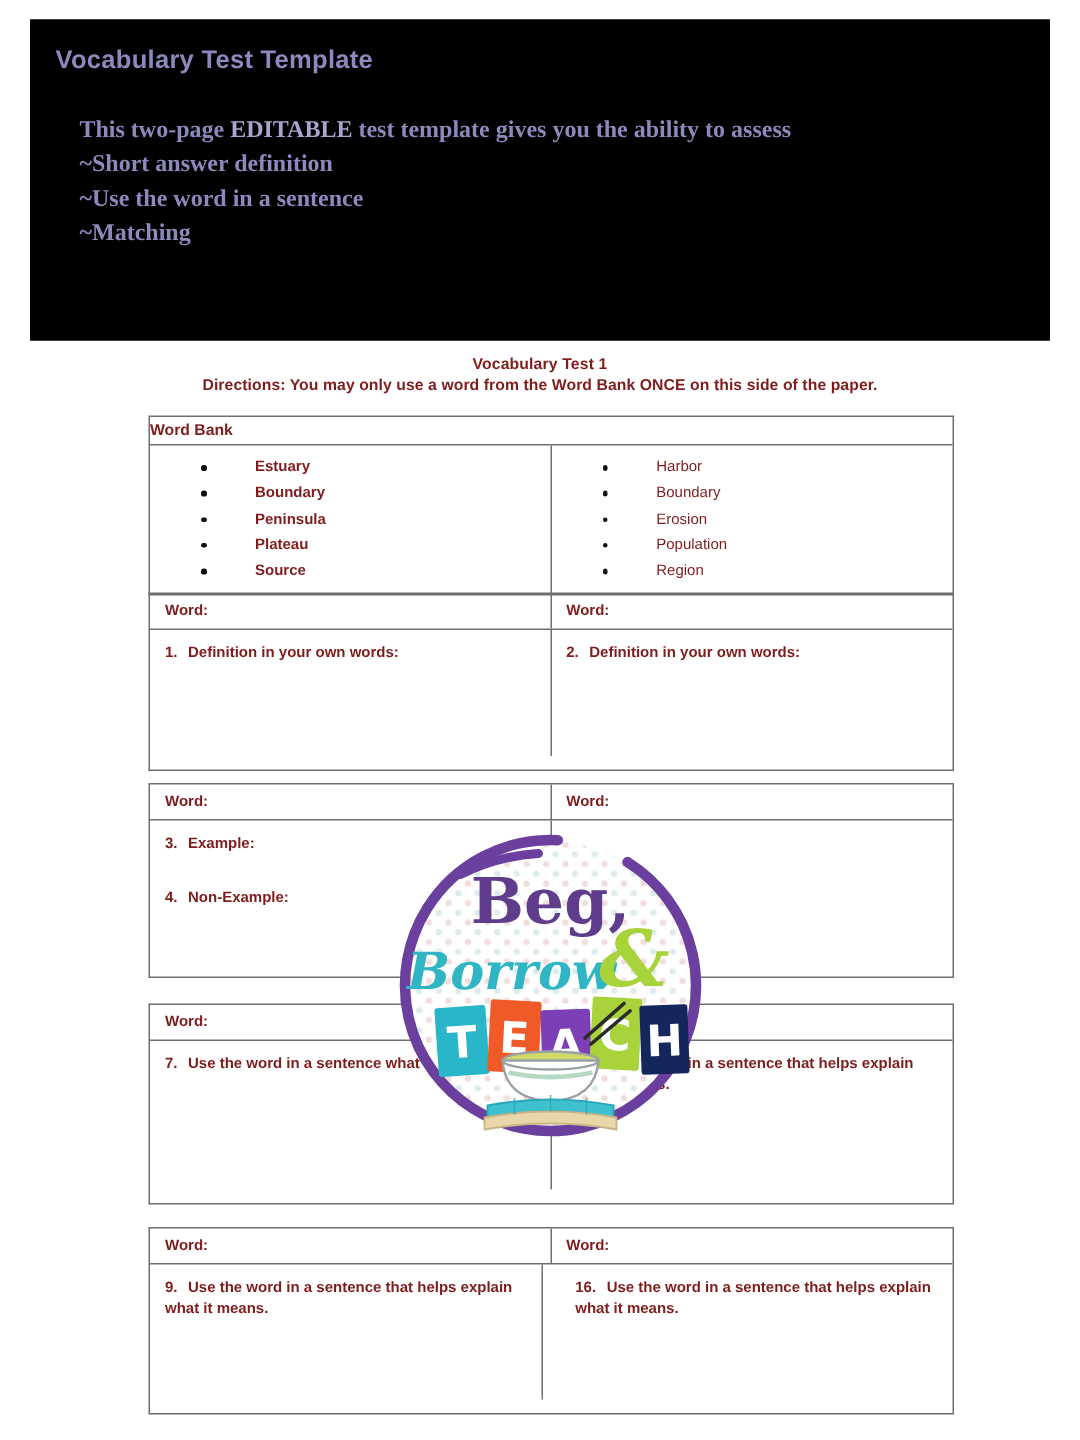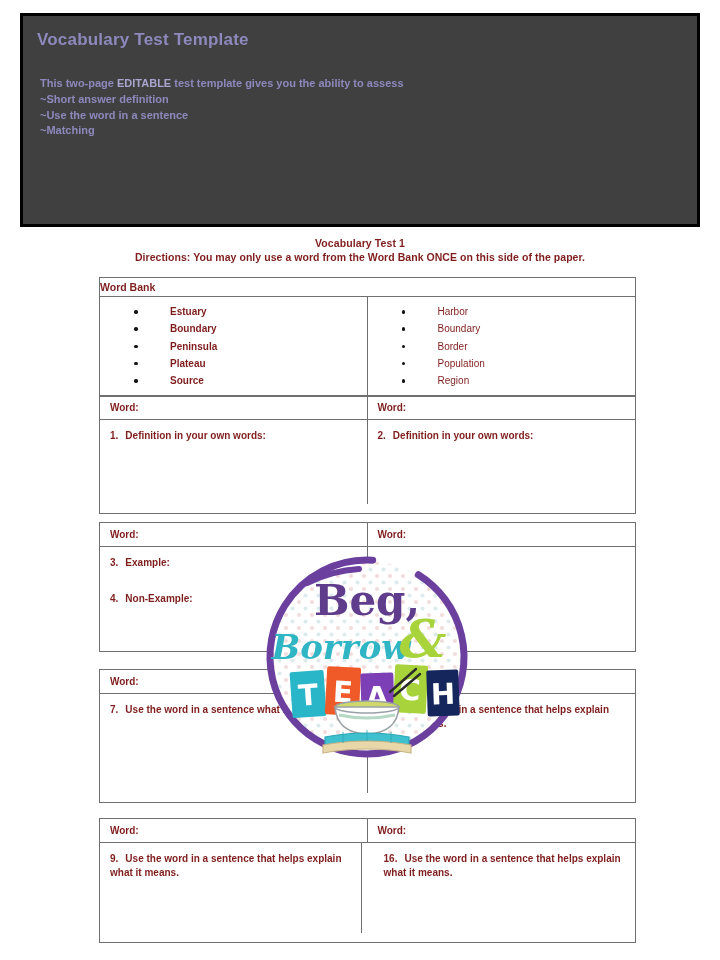--- a/index.html
+++ b/index.html
@@ -17,39 +17,40 @@
 
   
   #desc-panel {
     position: absolute;
     left: 20px;
     top: 13px;
     width: 680px;
     height: 214px;
     box-sizing: border-box;
     border: 3px solid #000000;
-    background: #404040;
+    background: #000000;
   }
   #desc-inner {
     padding: 14px 18px 0 14px;
   }
   .desc-title {
     color: #8d89bd;
     font-size: 17px;
     font-weight: 700;
     letter-spacing: .2px;
     line-height: 1.2;
     margin: 0 0 26px 0;
   }
   .desc-body {
     color: #8d89bd;
-    font-size: 11px;
+    font-size: 16px;
     font-weight: 700;
     line-height: 1.42;
-    margin: 3px;
+    margin: 16px;
+    font-family: Liberation Serif, serif;
   }
   .desc-body .editable {
     color: #a9a5cf;
   }
   .desc-line {
     display: block;
     white-space: nowrap;
   }
 
   
@@ -203,21 +204,21 @@
           <li>Boundary</li>
           <li>Peninsula</li>
           <li>Plateau</li>
           <li>Source</li>
         </ul>
       </div>
       <div class="cell bankcol plain">
         <ul>
           <li>Harbor</li>
           <li>Boundary</li>
-          <li>Border</li>
+          <li>Erosion</li>
           <li>Population</li>
           <li>Region</li>
         </ul>
       </div>
     </div>
   </div>
 
   <div class="tbl" style="top:163px; height:119px;">
     <div class="wordrow">
       <div class="wordcell left">Word:</div>

